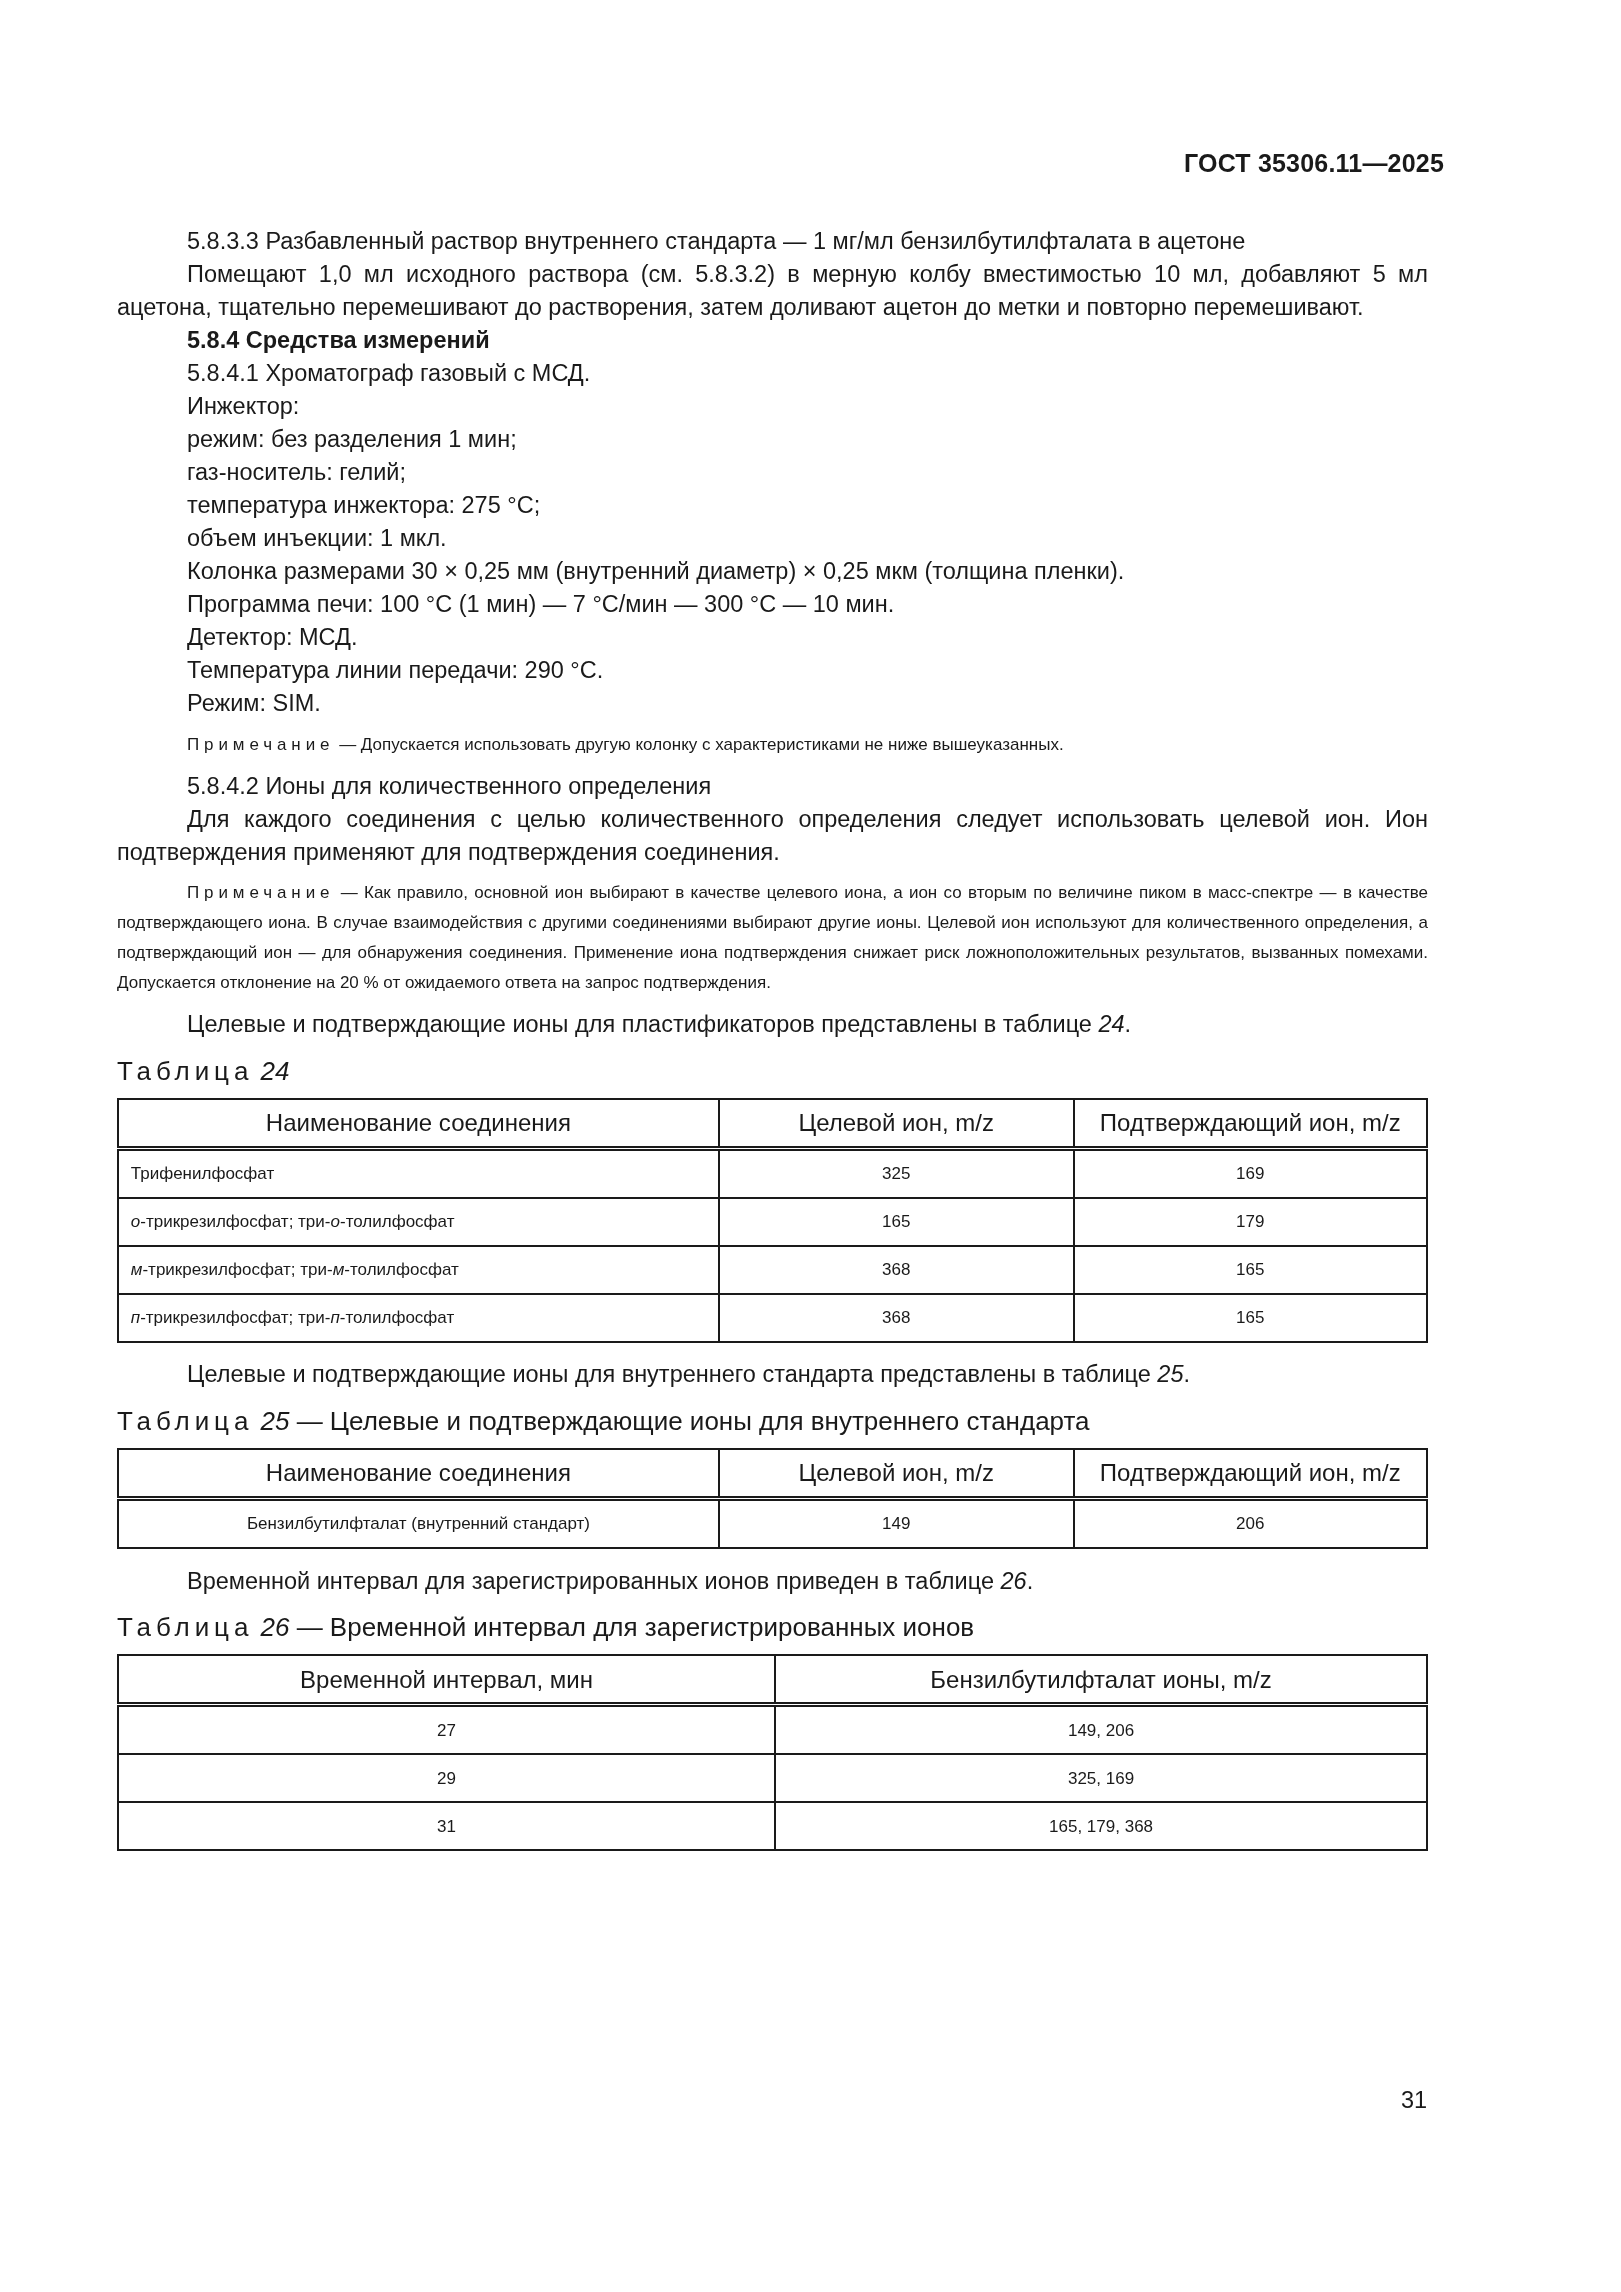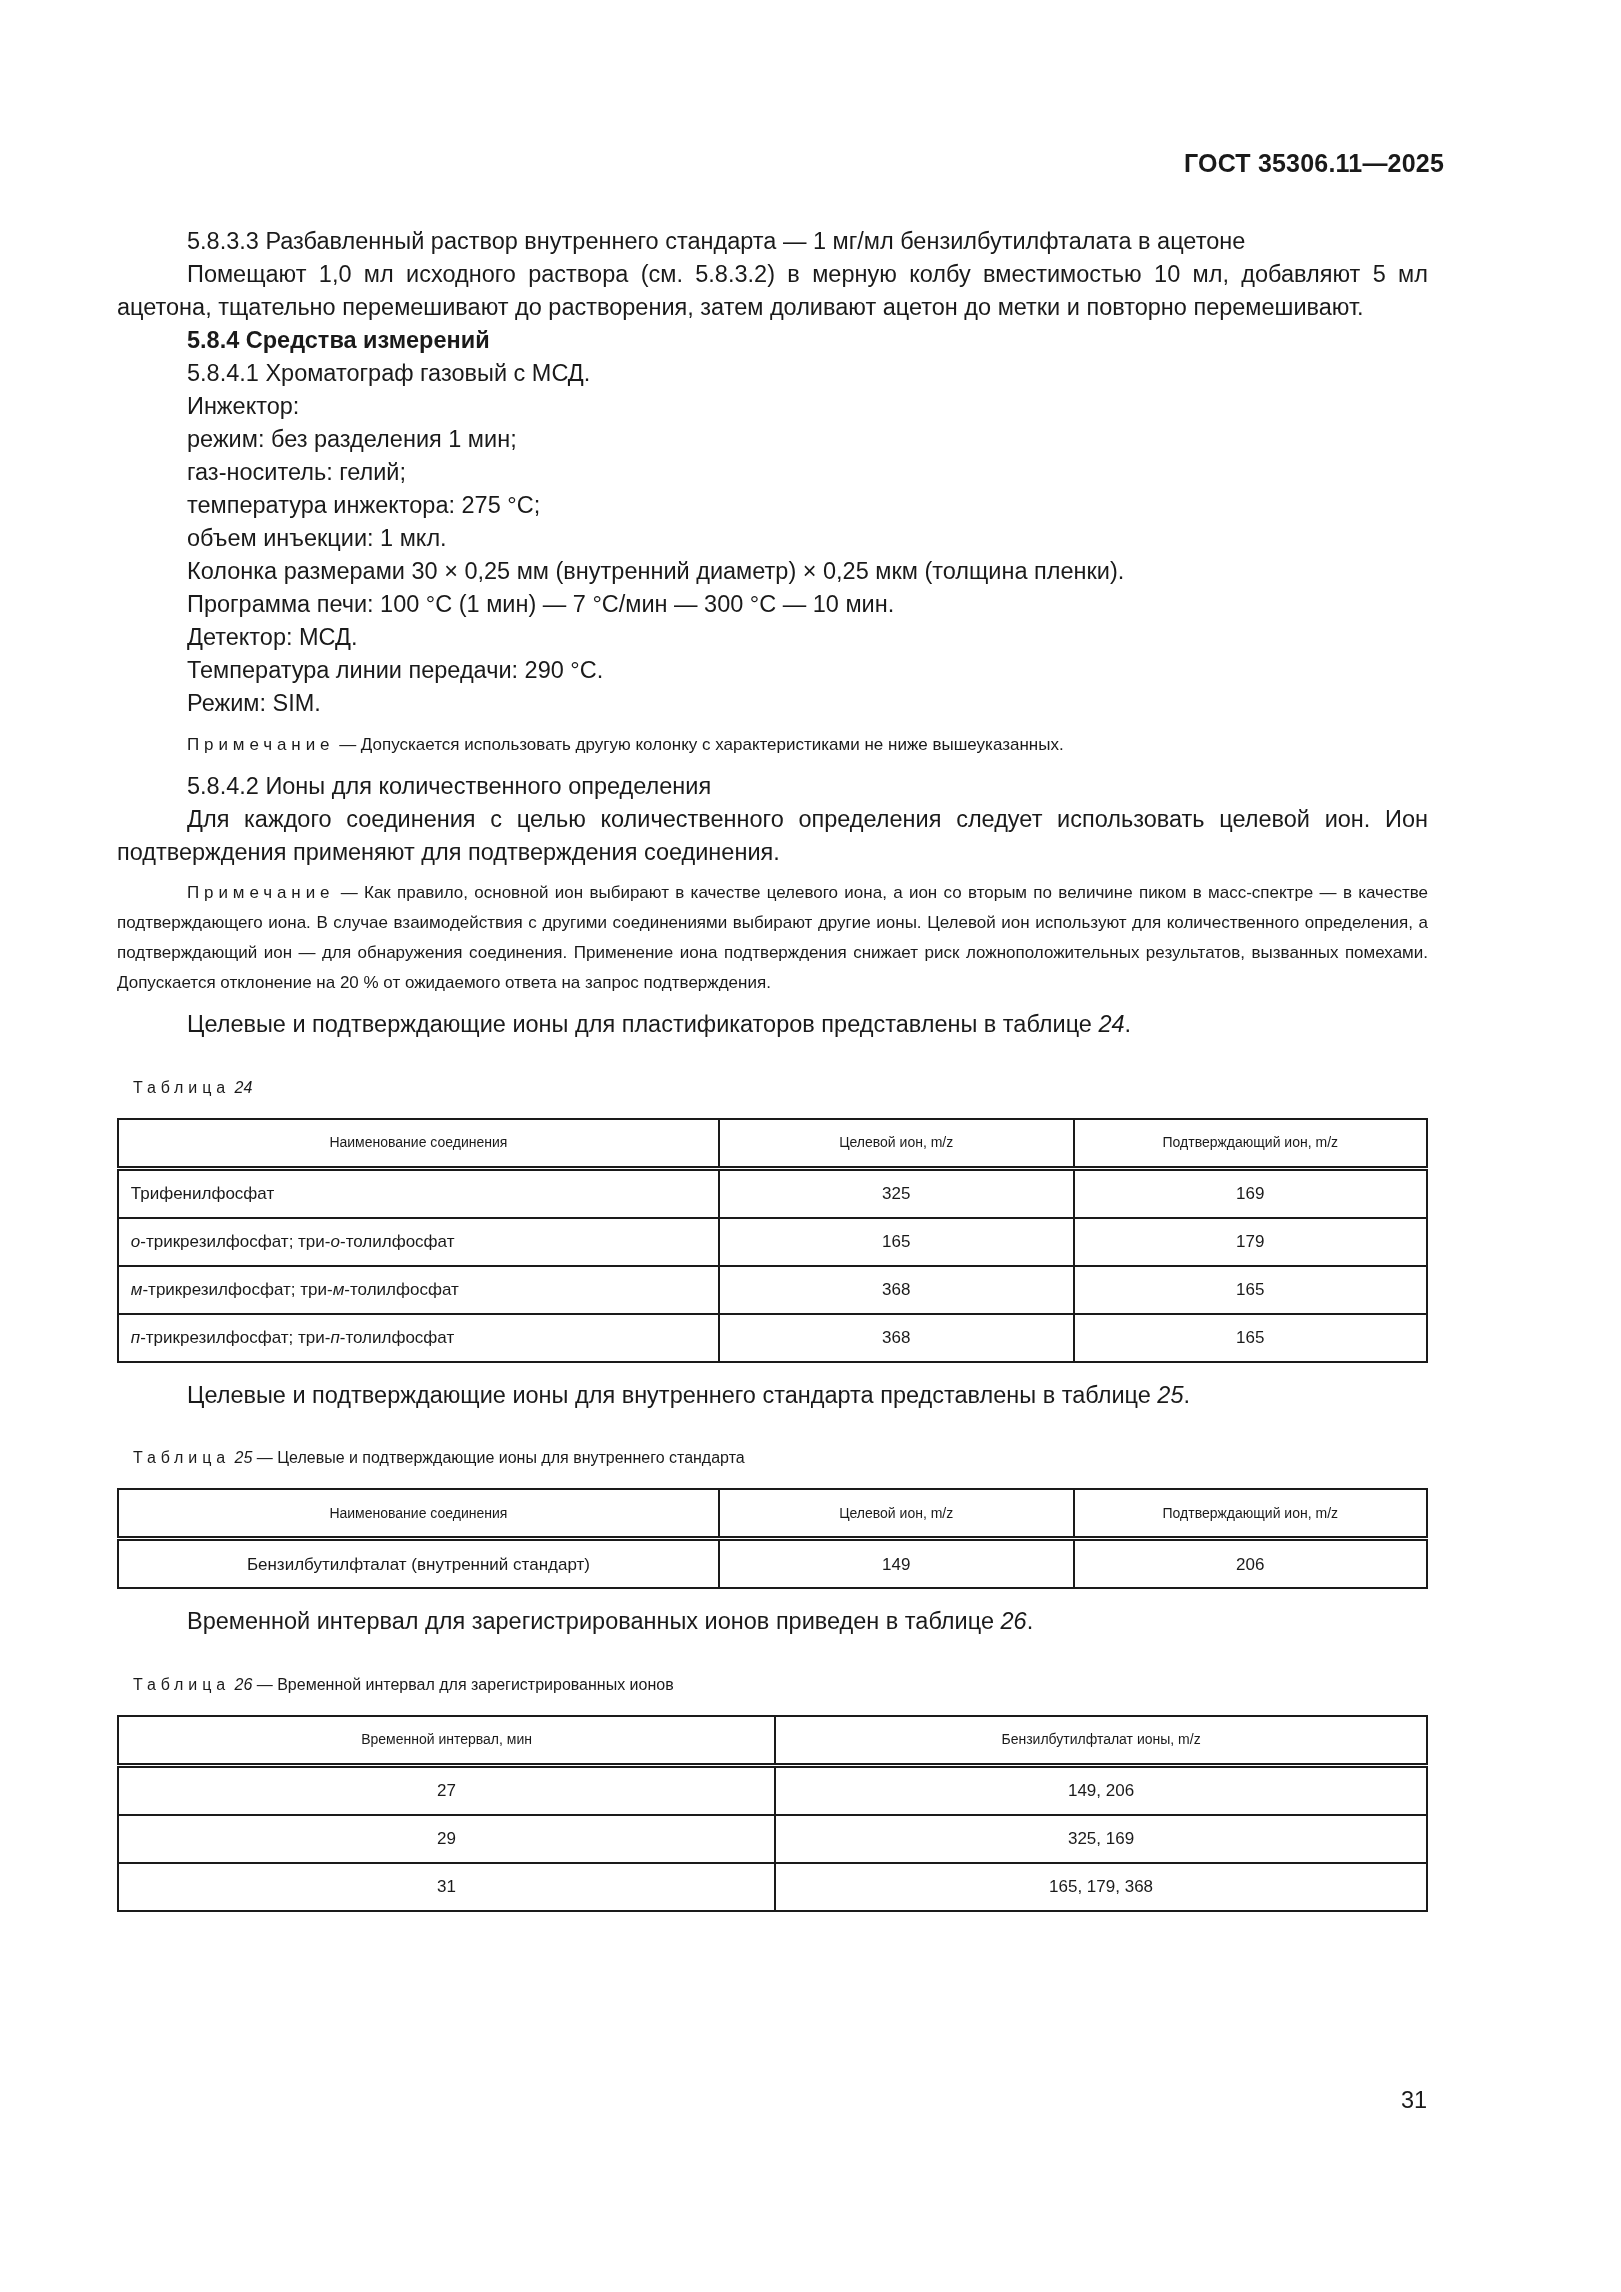--- a/index.html
+++ b/index.html
@@ -8,25 +8,25 @@
   .header-code { position:absolute; top:149px; right:177px; font-weight:bold; font-size:25px; letter-spacing:0.2px; }
   .content { position:absolute; left:117px; top:225px; width:1311px; font-size:23.5px; line-height:33px; }
   .p { margin:0; text-align:justify; }
   .ind { text-indent:70px; }
   .lead { padding-left:70px; }
   .bold { font-weight:bold; }
   .note { font-size:17px; line-height:30px; text-align:justify; margin:0; }
   .note .sp { letter-spacing:4.9px; }
   .gap-s { height:9.8px; }
   .gap-m { height:15.7px; }
-  .caption { font-size:16px; line-height:29px; margin:16px; }
+  .caption { font-size:26px; line-height:29px; margin:0; }
   .caption .sp { letter-spacing:4.9px; }
   .caption .num { font-style:italic; }
   table.t { width:100%; border-collapse:collapse; border:2.9px solid #1a1a1a; margin-top:11.8px; }
-  table.t th { font-weight:normal; font-size:14px; height:46px; border-left:2px solid #1a1a1a; border-right:2px solid #1a1a1a;
+  table.t th { font-weight:normal; font-size:24px; height:46px; border-left:2px solid #1a1a1a; border-right:2px solid #1a1a1a;
                border-bottom:5.9px double #1a1a1a; text-align:center; padding:0 7.8px; }
   table.t td { font-size:17px; height:46px; border:2px solid #1a1a1a; border-top-width:2.9px; text-align:center; padding:0 11.8px; }
   table.t td.left { text-align:left; }
   .em { font-style:italic; }
   .page-num { position:absolute; top:2087px; left:1401px; font-size:23.5px; }
 </style>
 </head>
 <body>
 
 <div class="header-code">ГОСТ 35306.11—2025</div>

